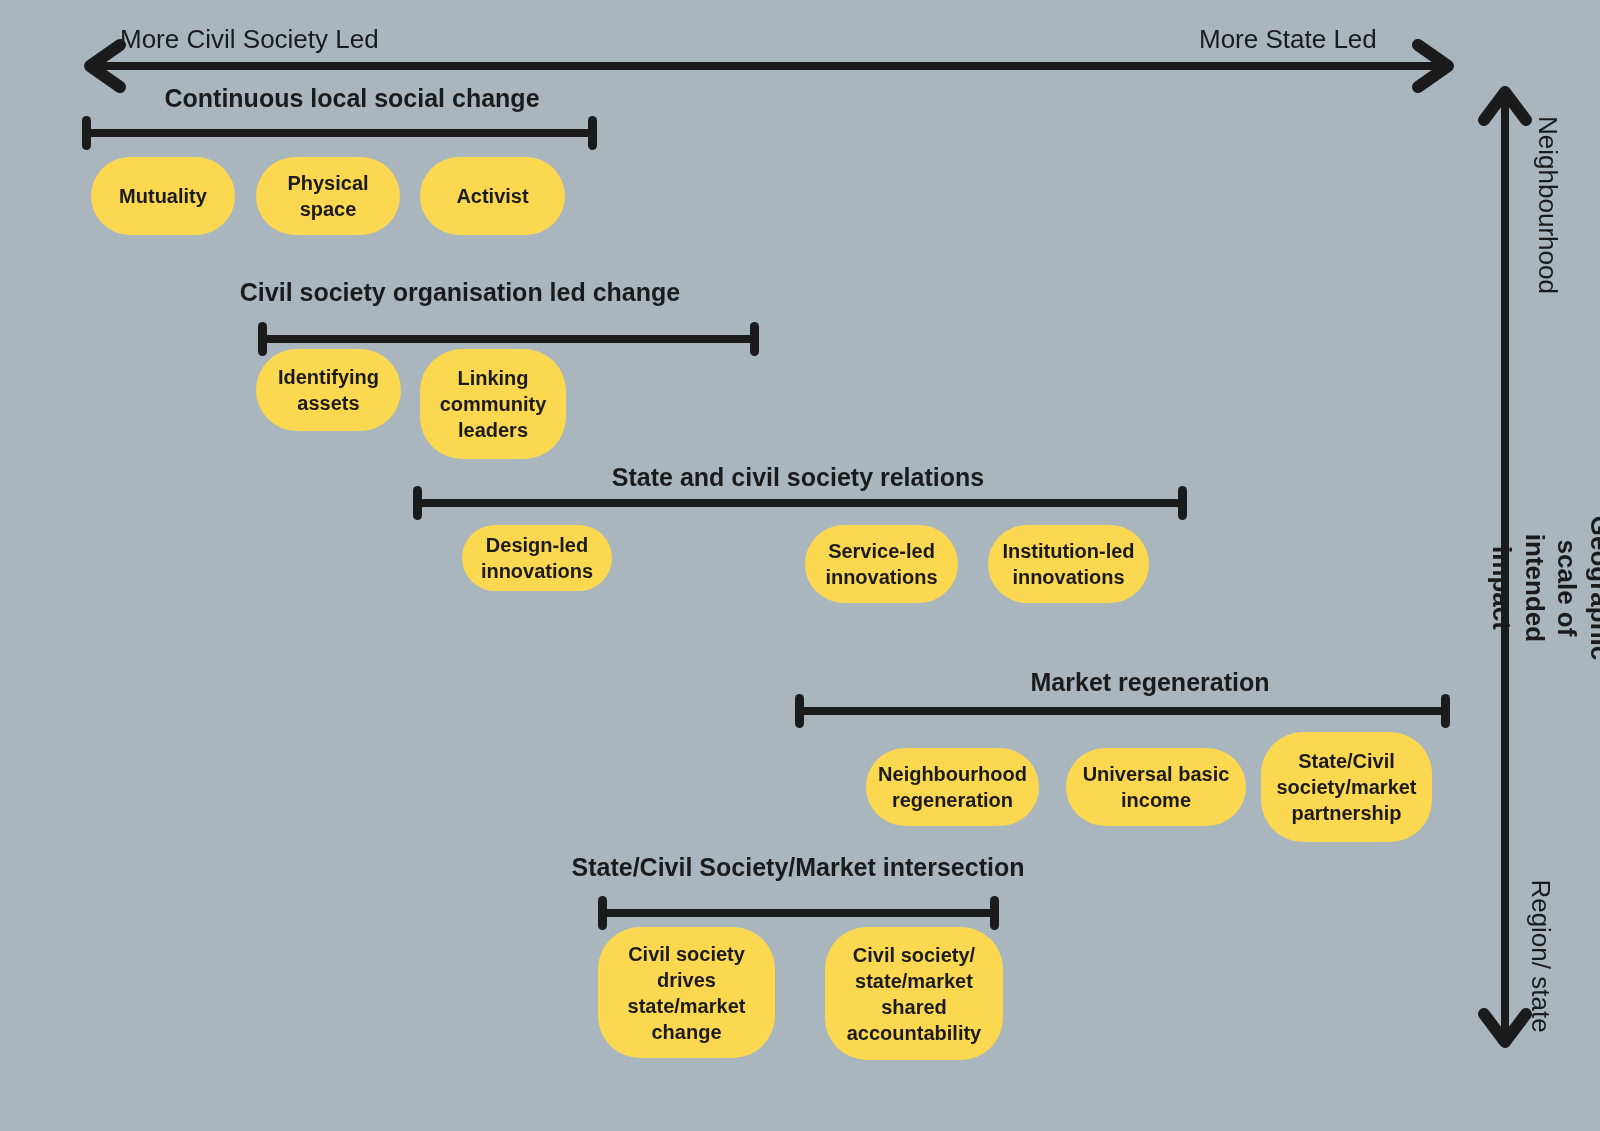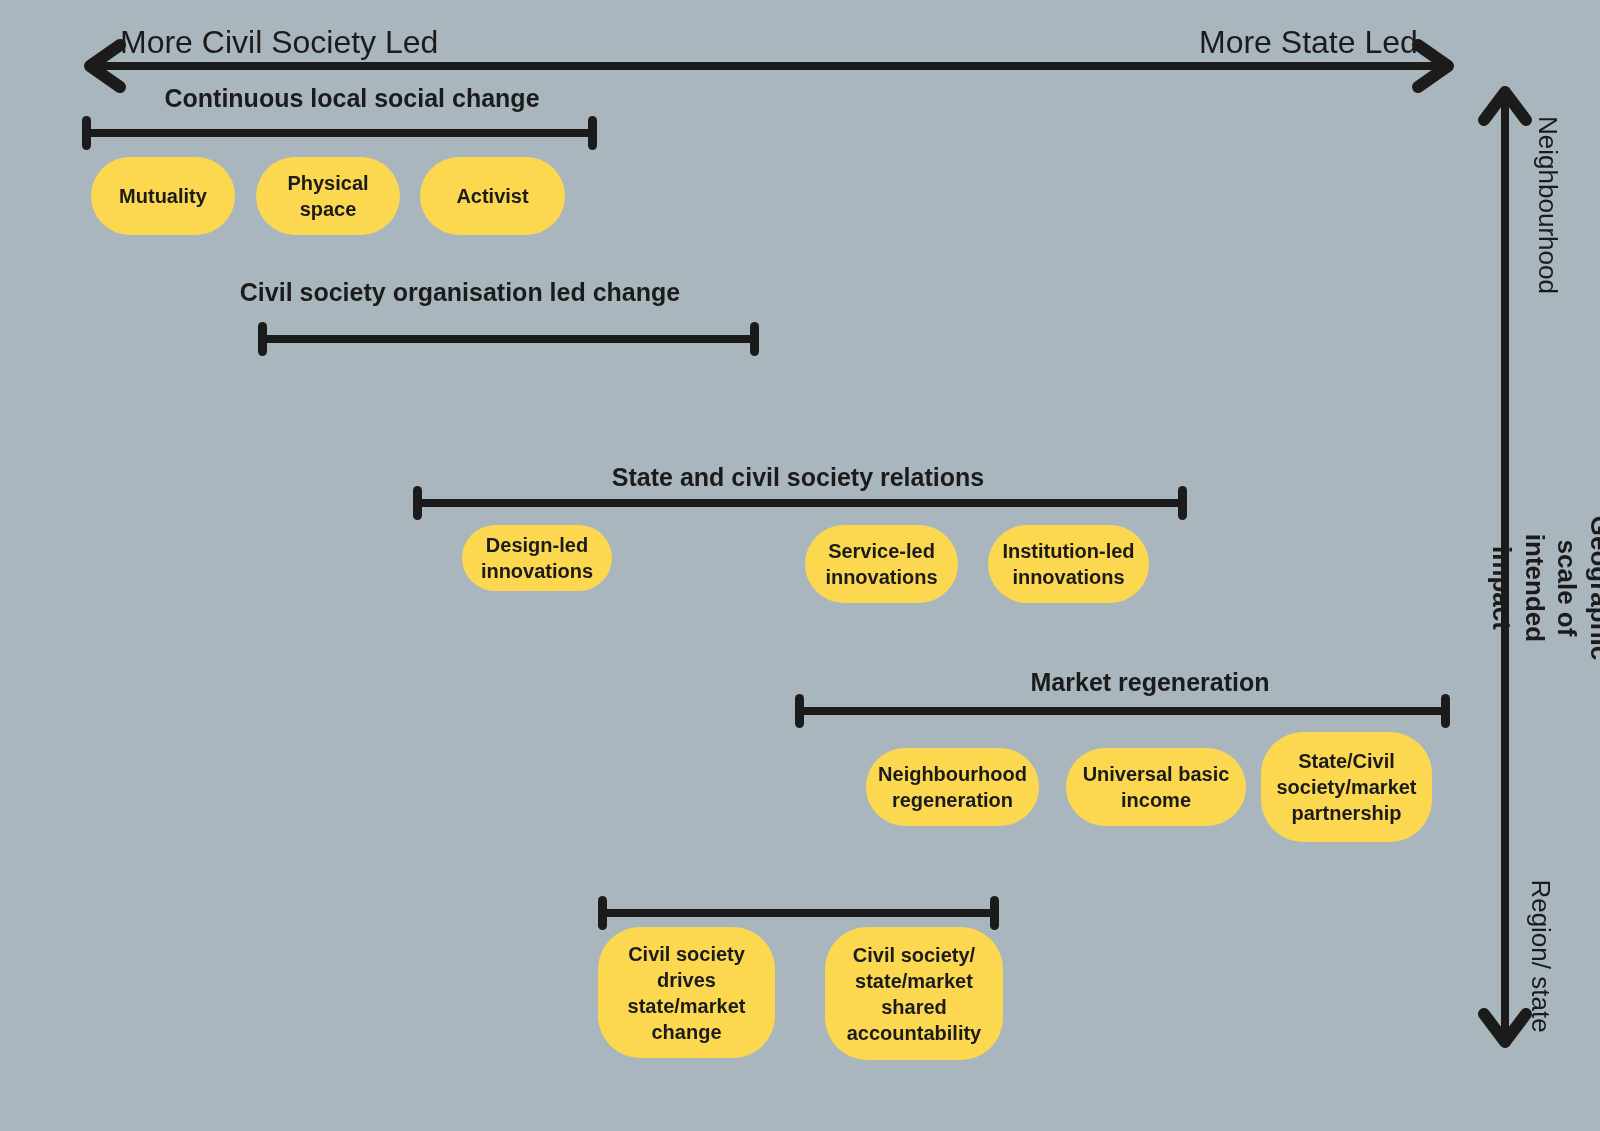--- a/index.html
+++ b/index.html
@@ -5,21 +5,21 @@
   html,body{margin:0;padding:0;background:#8f9ca4;}
   #canvas{
     position:relative;width:1600px;height:1131px;overflow:hidden;
     background:var(--background,#A9B6BE);
     font-family:"Liberation Sans",sans-serif;
     color:var(--ink,#1B1B1B);
   }
   .axes{position:absolute;left:0;top:0;width:1600px;height:1131px;}
   .axes path{stroke:var(--ink,#1B1B1B);fill:none;}
   .h-label{
-    position:absolute;font-size:32px;font-weight:400;white-space:nowrap;
+    position:absolute;font-size:26px;font-weight:400;white-space:nowrap;
   }
   .v-label{
     position:absolute;font-size:26px;font-weight:400;white-space:nowrap;
     transform:translate(-50%,-50%) rotate(90deg);
   }
   .v-title{
     position:absolute;font-size:26px;font-weight:700;white-space:pre-line;
     text-align:center;line-height:1.25;
     transform:translate(-50%,-50%) rotate(90deg);
   }
@@ -68,40 +68,46 @@
 
   <div class="g-title" style="left:352px;top:84px">Continuous local social change</div>
   <div class="bracket" style="left:84px;top:129px;width:511px"></div>
   <div class="pill" style="left:91px;top:157px;width:144px;height:78px">Mutuality</div>
   <div class="pill" style="left:256px;top:157px;width:144px;height:78px">Physical
 space</div>
   <div class="pill" style="left:420px;top:157px;width:145px;height:78px">Activist</div>
 
   <div class="g-title" style="left:460px;top:278px">Civil society organisation led change</div>
   <div class="bracket" style="left:260px;top:335px;width:497px"></div>
+  <div class="pill" style="left:256px;top:349px;width:145px;height:82px">Identifying
+assets</div>
+  <div class="pill" style="left:420px;top:349px;width:146px;height:110px">Linking
+community
+leaders</div>
 
   <div class="g-title" style="left:798px;top:463px">State and civil society relations</div>
   <div class="bracket" style="left:415px;top:499px;width:770px"></div>
   <div class="pill" style="left:462px;top:525px;width:150px;height:66px">Design-led
 innovations</div>
   <div class="pill" style="left:805px;top:525px;width:153px;height:78px">Service-led
 innovations</div>
   <div class="pill" style="left:988px;top:525px;width:161px;height:78px">Institution-led
 innovations</div>
 
   <div class="g-title" style="left:1150px;top:668px">Market regeneration</div>
   <div class="bracket" style="left:797px;top:707px;width:651px"></div>
   <div class="pill" style="left:866px;top:748px;width:173px;height:78px">Neighbourhood
 regeneration</div>
   <div class="pill" style="left:1066px;top:748px;width:180px;height:78px">Universal basic
 income</div>
   <div class="pill" style="left:1261px;top:732px;width:171px;height:110px">State/Civil
 society/market
 partnership</div>
 
+  <div class="g-title" style="left:798px;top:853px">State/Civil Society/Market intersection</div>
   <div class="bracket" style="left:600px;top:909px;width:397px"></div>
   <div class="pill" style="left:598px;top:927px;width:177px;height:131px">Civil society
 drives
 state/market
 change</div>
   <div class="pill" style="left:825px;top:927px;width:178px;height:133px">Civil society/
 state/market
 shared
 accountability</div>
 

